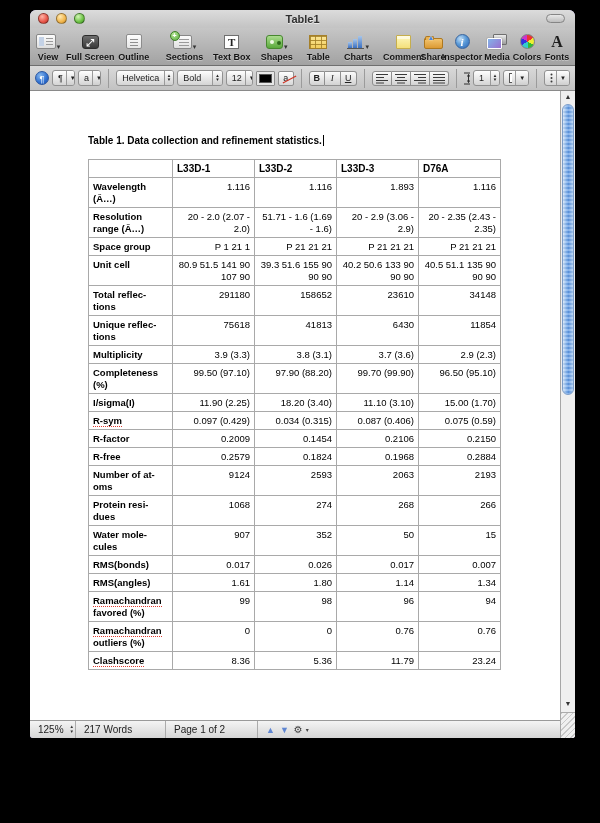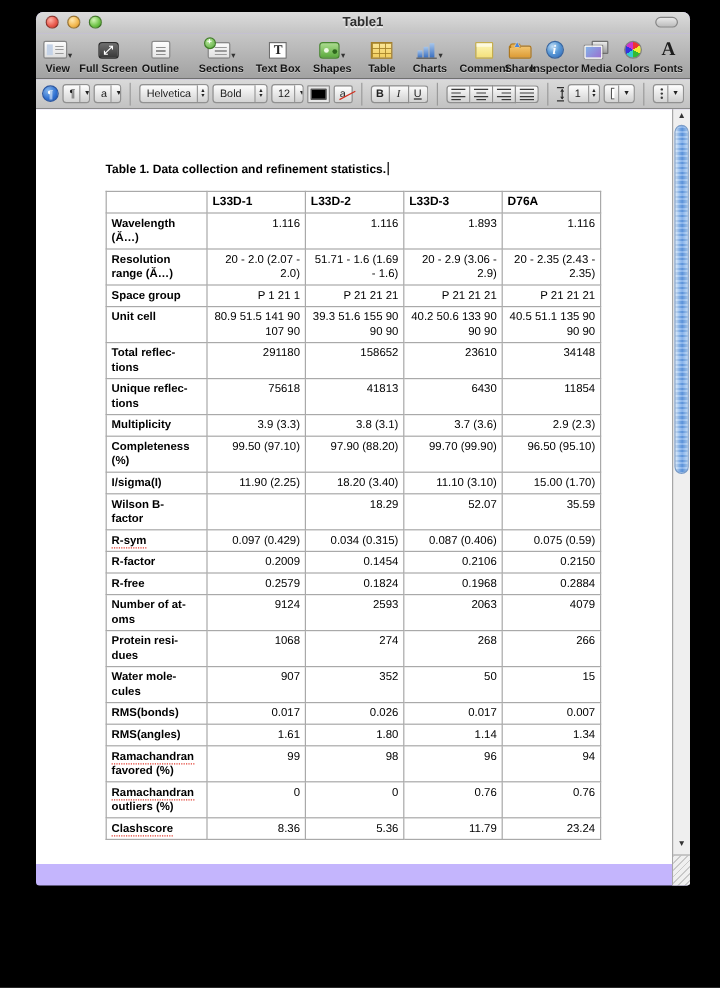--- a/index.html
+++ b/index.html
@@ -469,27 +469,20 @@
             <td class="val">96.50 (95.10)</td>
           </tr>
           <tr>
             <td class="rowlabel">I/sigma(I)</td>
             <td class="val">11.90 (2.25)</td>
             <td class="val">18.20 (3.40)</td>
             <td class="val">11.10 (3.10)</td>
             <td class="val">15.00 (1.70)</td>
           </tr>
           <tr>
-            <td class="rowlabel">Wilson B-<br>factor</td>
-            <td class="val"></td>
-            <td class="val">18.29</td>
-            <td class="val">52.07</td>
-            <td class="val">35.59</td>
-          </tr>
-          <tr>
             <td class="rowlabel"><span class="sq">R-sym</span></td>
             <td class="val">0.097 (0.429)</td>
             <td class="val">0.034 (0.315)</td>
             <td class="val">0.087 (0.406)</td>
             <td class="val">0.075 (0.59)</td>
           </tr>
           <tr>
             <td class="rowlabel">R-factor</td>
             <td class="val">0.2009</td>
             <td class="val">0.1454</td>
@@ -501,21 +494,21 @@
             <td class="val">0.2579</td>
             <td class="val">0.1824</td>
             <td class="val">0.1968</td>
             <td class="val">0.2884</td>
           </tr>
           <tr>
             <td class="rowlabel">Number of at-<br>oms</td>
             <td class="val">9124</td>
             <td class="val">2593</td>
             <td class="val">2063</td>
-            <td class="val">4079</td>
+            <td class="val">2193</td>
           </tr>
           <tr>
             <td class="rowlabel">Protein resi-<br>dues</td>
             <td class="val">1068</td>
             <td class="val">274</td>
             <td class="val">268</td>
             <td class="val">266</td>
           </tr>
           <tr>
             <td class="rowlabel">Water mole-<br>cules</td>
@@ -563,14 +556,35 @@
     </table>
   </div>
 
   <div class="scrollcol">
     <div class="sc-arrow sc-up">▲</div>
     <div class="thumb"></div>
     <div class="sc-arrow sc-down">▼</div>
     <div class="grip"></div>
   </div>
 
+  <div class="statusbar">
+    <div class="sb-seg" style="width:46px;">
+      <span>125%</span>
+      <span class="sb-stepper">
+          <span>▲</span>
+          <span>▼</span>
+        </span>
+    </div>
+    <div class="sb-seg" style="width:90px;">
+      <span>217 Words</span>
+    </div>
+    <div class="sb-seg" style="width:92px;">
+      <span>Page 1 of 2</span>
+    </div>
+    <div class="sb-nav">
+      <span class="nav-tri">▲</span>
+      <span class="nav-tri">▼</span>
+      <span class="gear">⚙</span>
+      <span class="gear-caret">▾</span>
+    </div>
+  </div>
 
 </div>
 
 </body></html>

